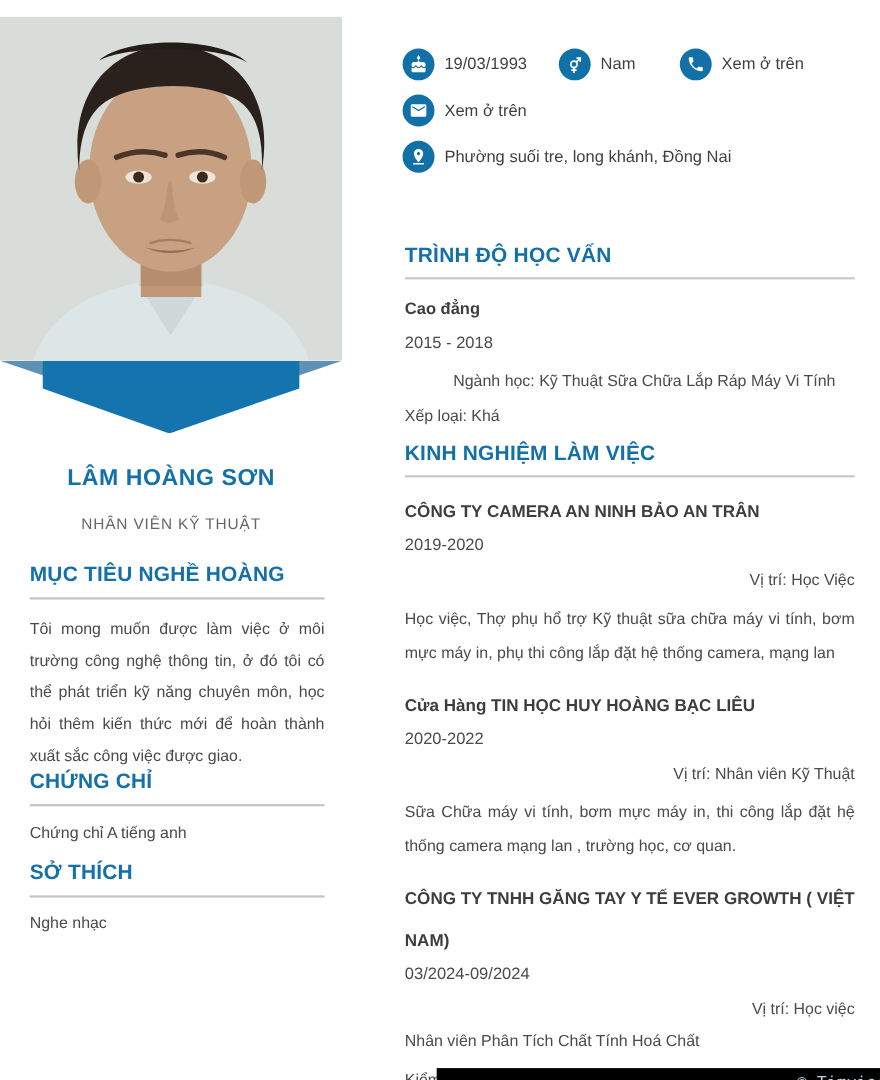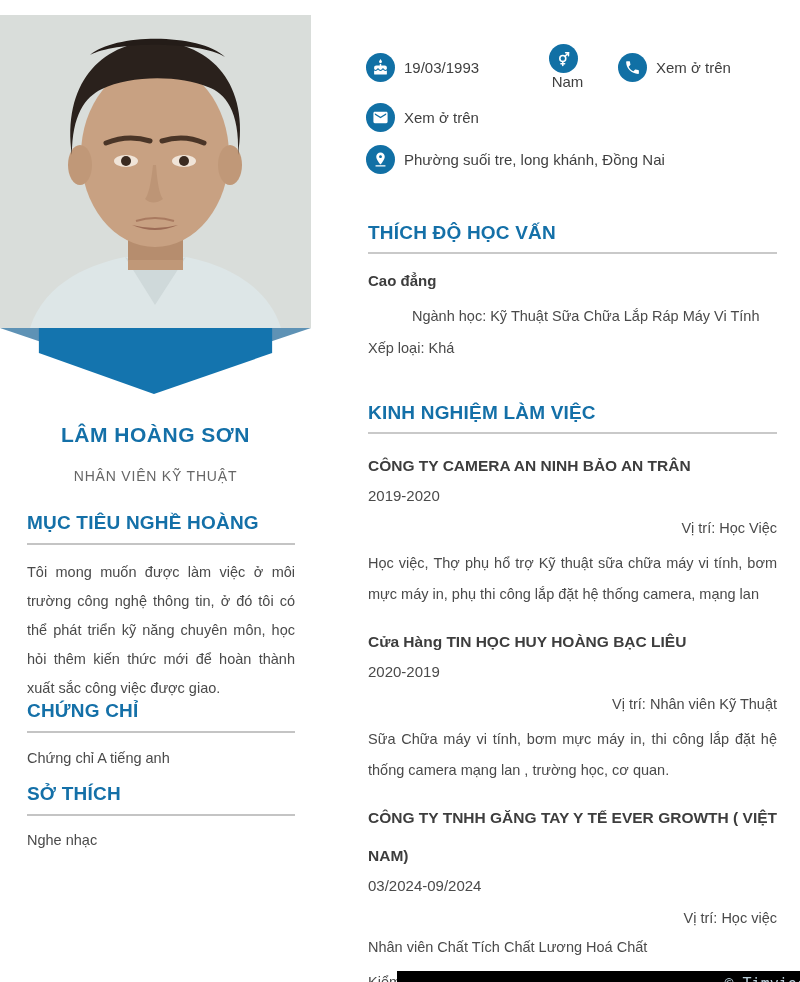--- a/index.html
+++ b/index.html
@@ -31,21 +31,21 @@
   .objective-text { margin-top:13px; font-size:14.5px; line-height:29px; text-align:justify; color:#4a4a4a; }
   .plain-line { margin-top:17px; font-size:14.5px; color:#4a4a4a; }
   .hobby-line { margin-top:16px; font-size:14.5px; color:#4a4a4a; }
 
   
   .contact { position:absolute; left:366px; top:44px; width:420px; }
   .c-row { display:flex; align-items:center; }
   .c-row + .c-row { margin-top:13px; }
   .c-item { display:flex; align-items:center; }
   .c-item.w1 { width:142px; }
-  .c-item.w2 { width:110px;flex-direction:column; }
+  .c-item.w2 { width:110px; }
   .c-ico { width:29px; height:29px; border-radius:50%; background:#1170a5; flex:0 0 29px;
     display:flex; align-items:center; justify-content:center; }
   .c-ico svg { width:17px; height:17px; fill:#fff; stroke:none; }
   .c-txt { margin-left:9px; font-size:15px; color:#3f3f3f; white-space:nowrap; }
 
   .rsec { position:absolute; left:368px; width:409px; }
   .rsec-edu { top:222px; }
   .rsec-exp { top:402px; }
   .rline { margin-top:8px; height:2px; background:#c9c9c9; }
 
@@ -181,50 +181,51 @@
           <svg viewBox="0 0 24 24">
               <path d="M18 8c0-3.31-2.69-6-6-6S6 4.69 6 8c0 4.5 6 11 6 11s6-6.5 6-11zm-8 0c0-1.1.9-2 2-2s2 .9 2 2-.89 2-2 2c-1.1 0-2-.9-2-2zM5 20v2h14v-2H5z"></path>
             </svg>
         </span>
         <span class="c-txt">Phường suối tre, long khánh, Đồng Nai</span>
       </div>
     </div>
   </div>
 
   <div class="rsec rsec-edu">
-    <div class="sec-h">THÍCH ĐỘ HỌC VẤN</div>
+    <div class="sec-h">TRÌNH ĐỘ HỌC VẤN</div>
     <div class="rline"></div>
     <div class="edu-degree">Cao đẳng</div>
+    <div class="edu-years">2015 - 2018</div>
     <div class="edu-major">Ngành học: Kỹ Thuật Sữa Chữa Lắp Ráp Máy Vi Tính</div>
     <div class="edu-grade">Xếp loại: Khá</div>
   </div>
 
   <div class="rsec rsec-exp">
     <div class="sec-h">KINH NGHIỆM LÀM VIỆC</div>
     <div class="rline"></div>
 
     <div class="job">
       <div class="job-company">CÔNG TY CAMERA AN NINH BẢO AN TRÂN</div>
       <div class="job-period">2019-2020</div>
       <div class="job-position">Vị trí: Học Việc</div>
       <div class="job-desc">Học việc, Thợ phụ hổ trợ Kỹ thuật sữa chữa máy vi tính, bơm mực máy in, phụ thi công lắp đặt hệ thống camera, mạng lan</div>
     </div>
 
     <div class="job">
       <div class="job-company">Cửa Hàng TIN HỌC HUY HOÀNG BẠC LIÊU</div>
-      <div class="job-period">2020-2019</div>
+      <div class="job-period">2020-2022</div>
       <div class="job-position">Vị trí: Nhân viên Kỹ Thuật</div>
       <div class="job-desc">Sữa Chữa máy vi tính, bơm mực máy in, thi công lắp đặt hệ thống camera mạng lan , trường học, cơ quan.</div>
     </div>
 
     <div class="job">
       <div class="job-company">CÔNG TY TNHH GĂNG TAY Y TẾ EVER GROWTH ( VIỆT NAM)</div>
       <div class="job-period">03/2024-09/2024</div>
       <div class="job-position">Vị trí: Học việc</div>
-      <div class="job-subtitle">Nhân viên Chất Tích Chất Lương Hoá Chất</div>
+      <div class="job-subtitle">Nhân viên Phân Tích Chất Tính Hoá Chất</div>
       <div class="job-desc">Kiểm tra, phân tích chất lương hoá chất đầu vào, và dưới chuyền sản xuất theo quy trình,  theo sự phân công của quản lý.</div>
     </div>
   </div>
 
   <div class="footer-bar">
     <span>© Timviec365.vn</span>
   </div>
 
 </div>
 

